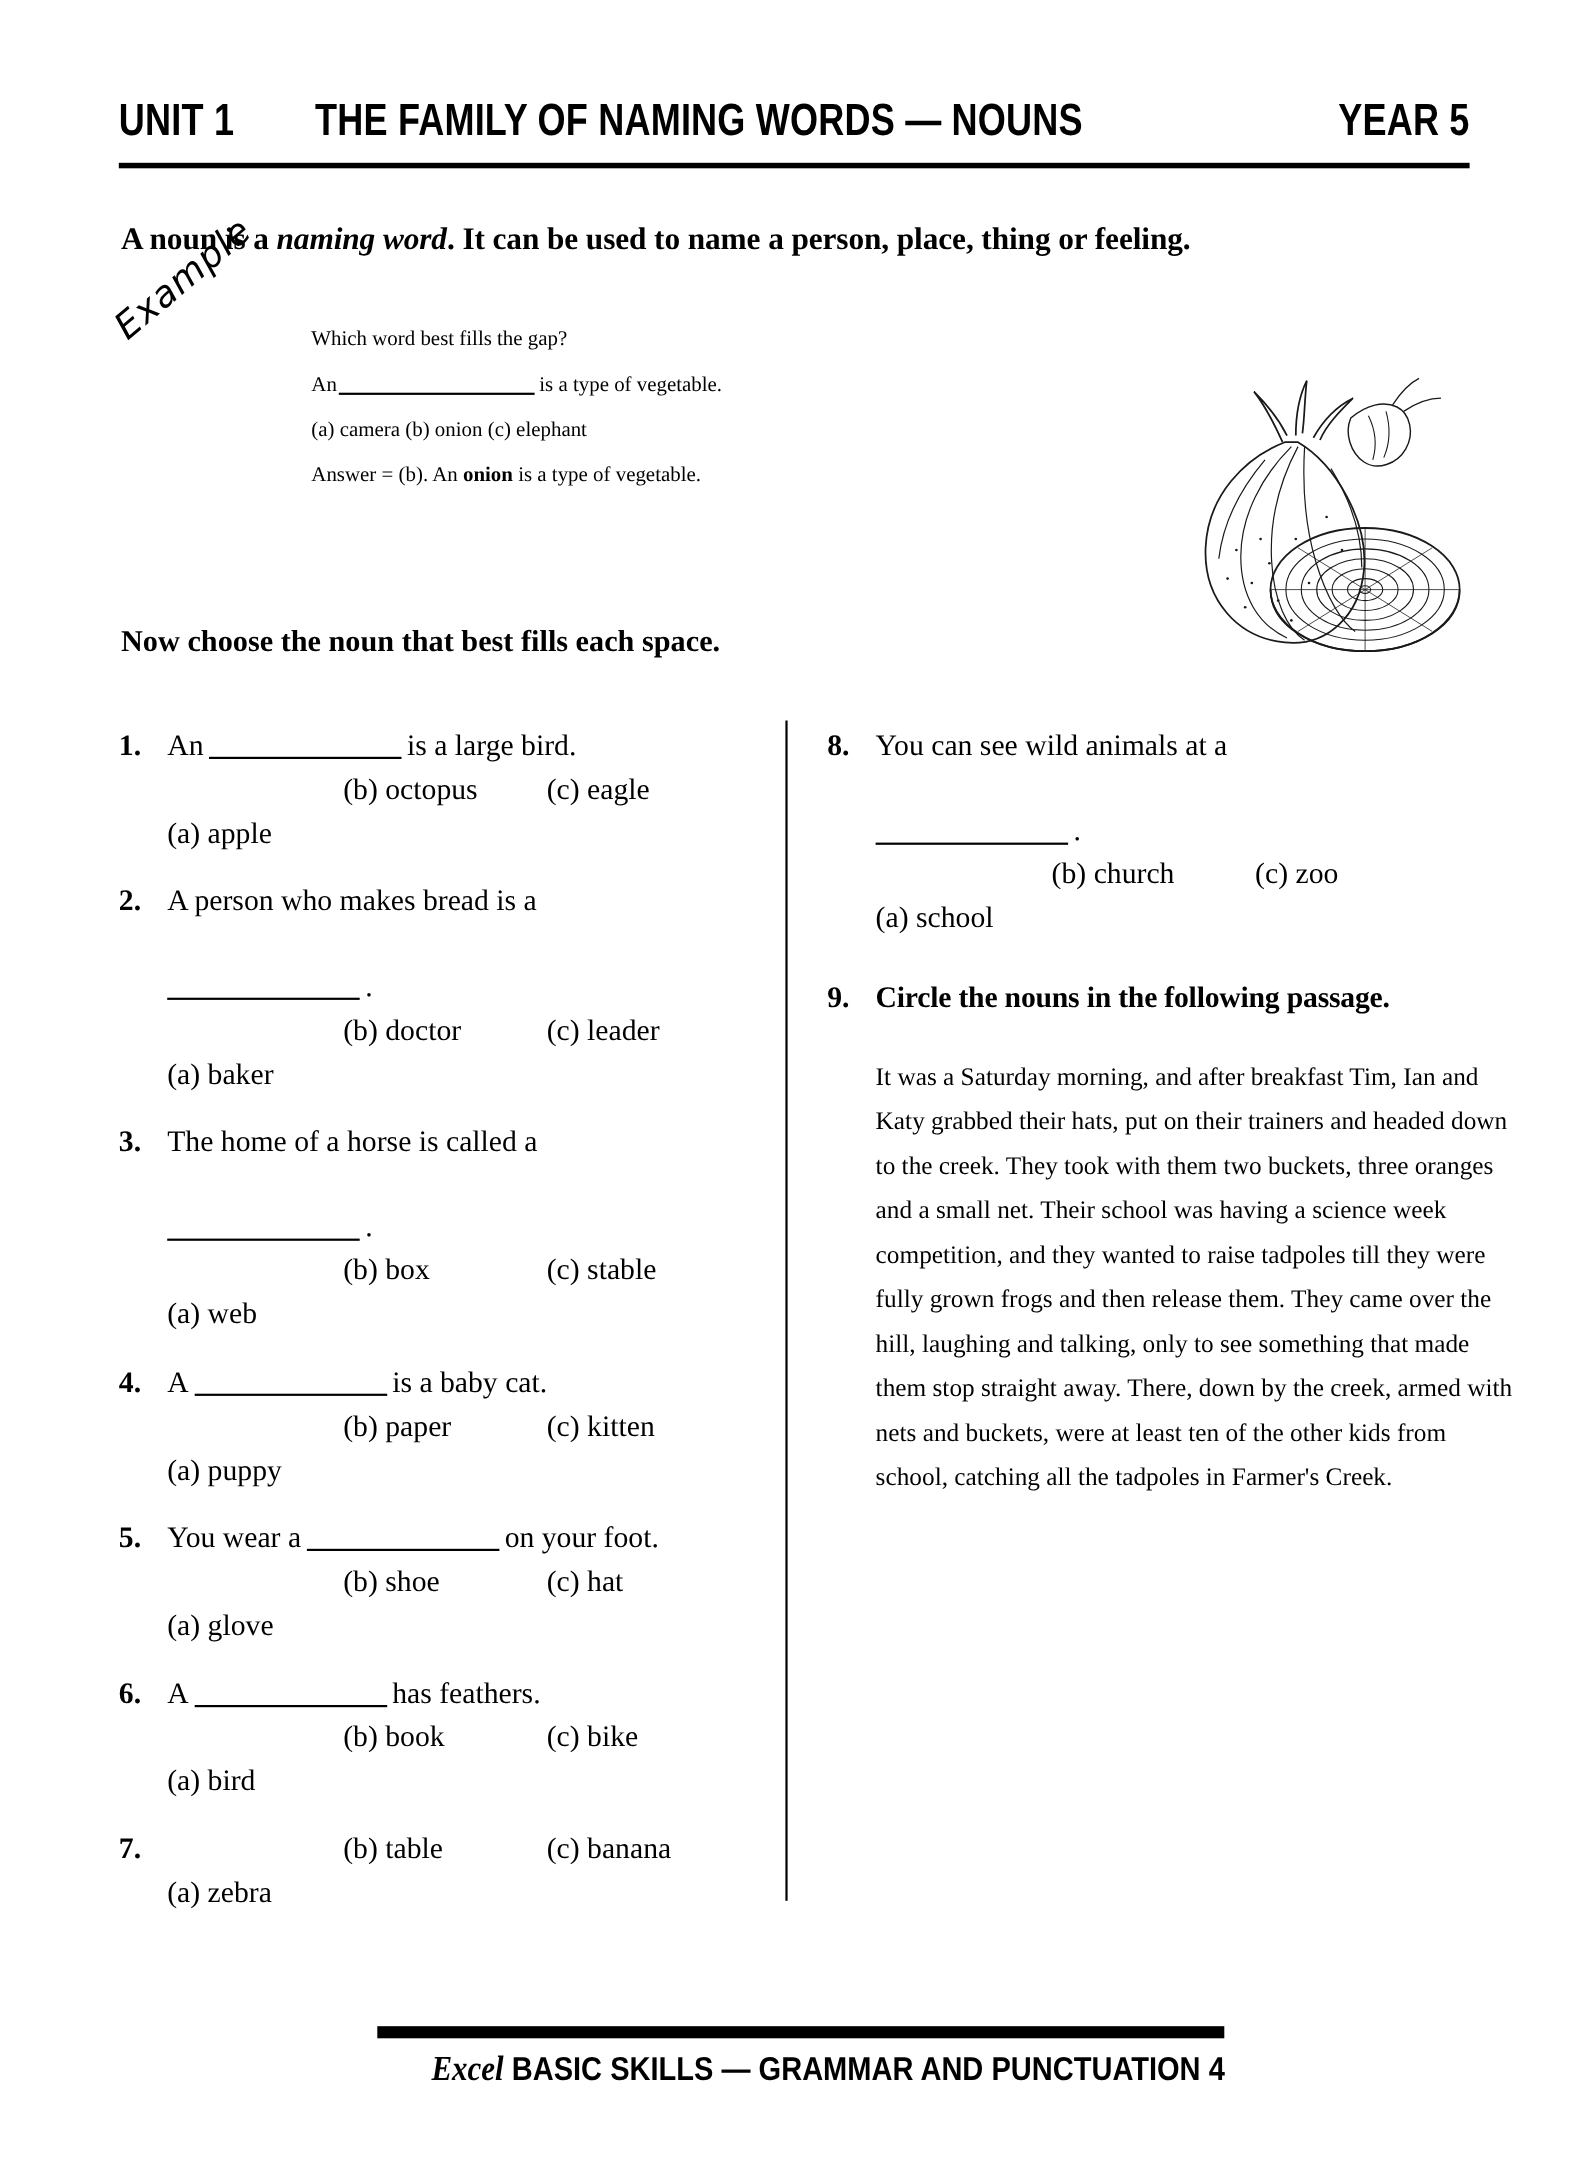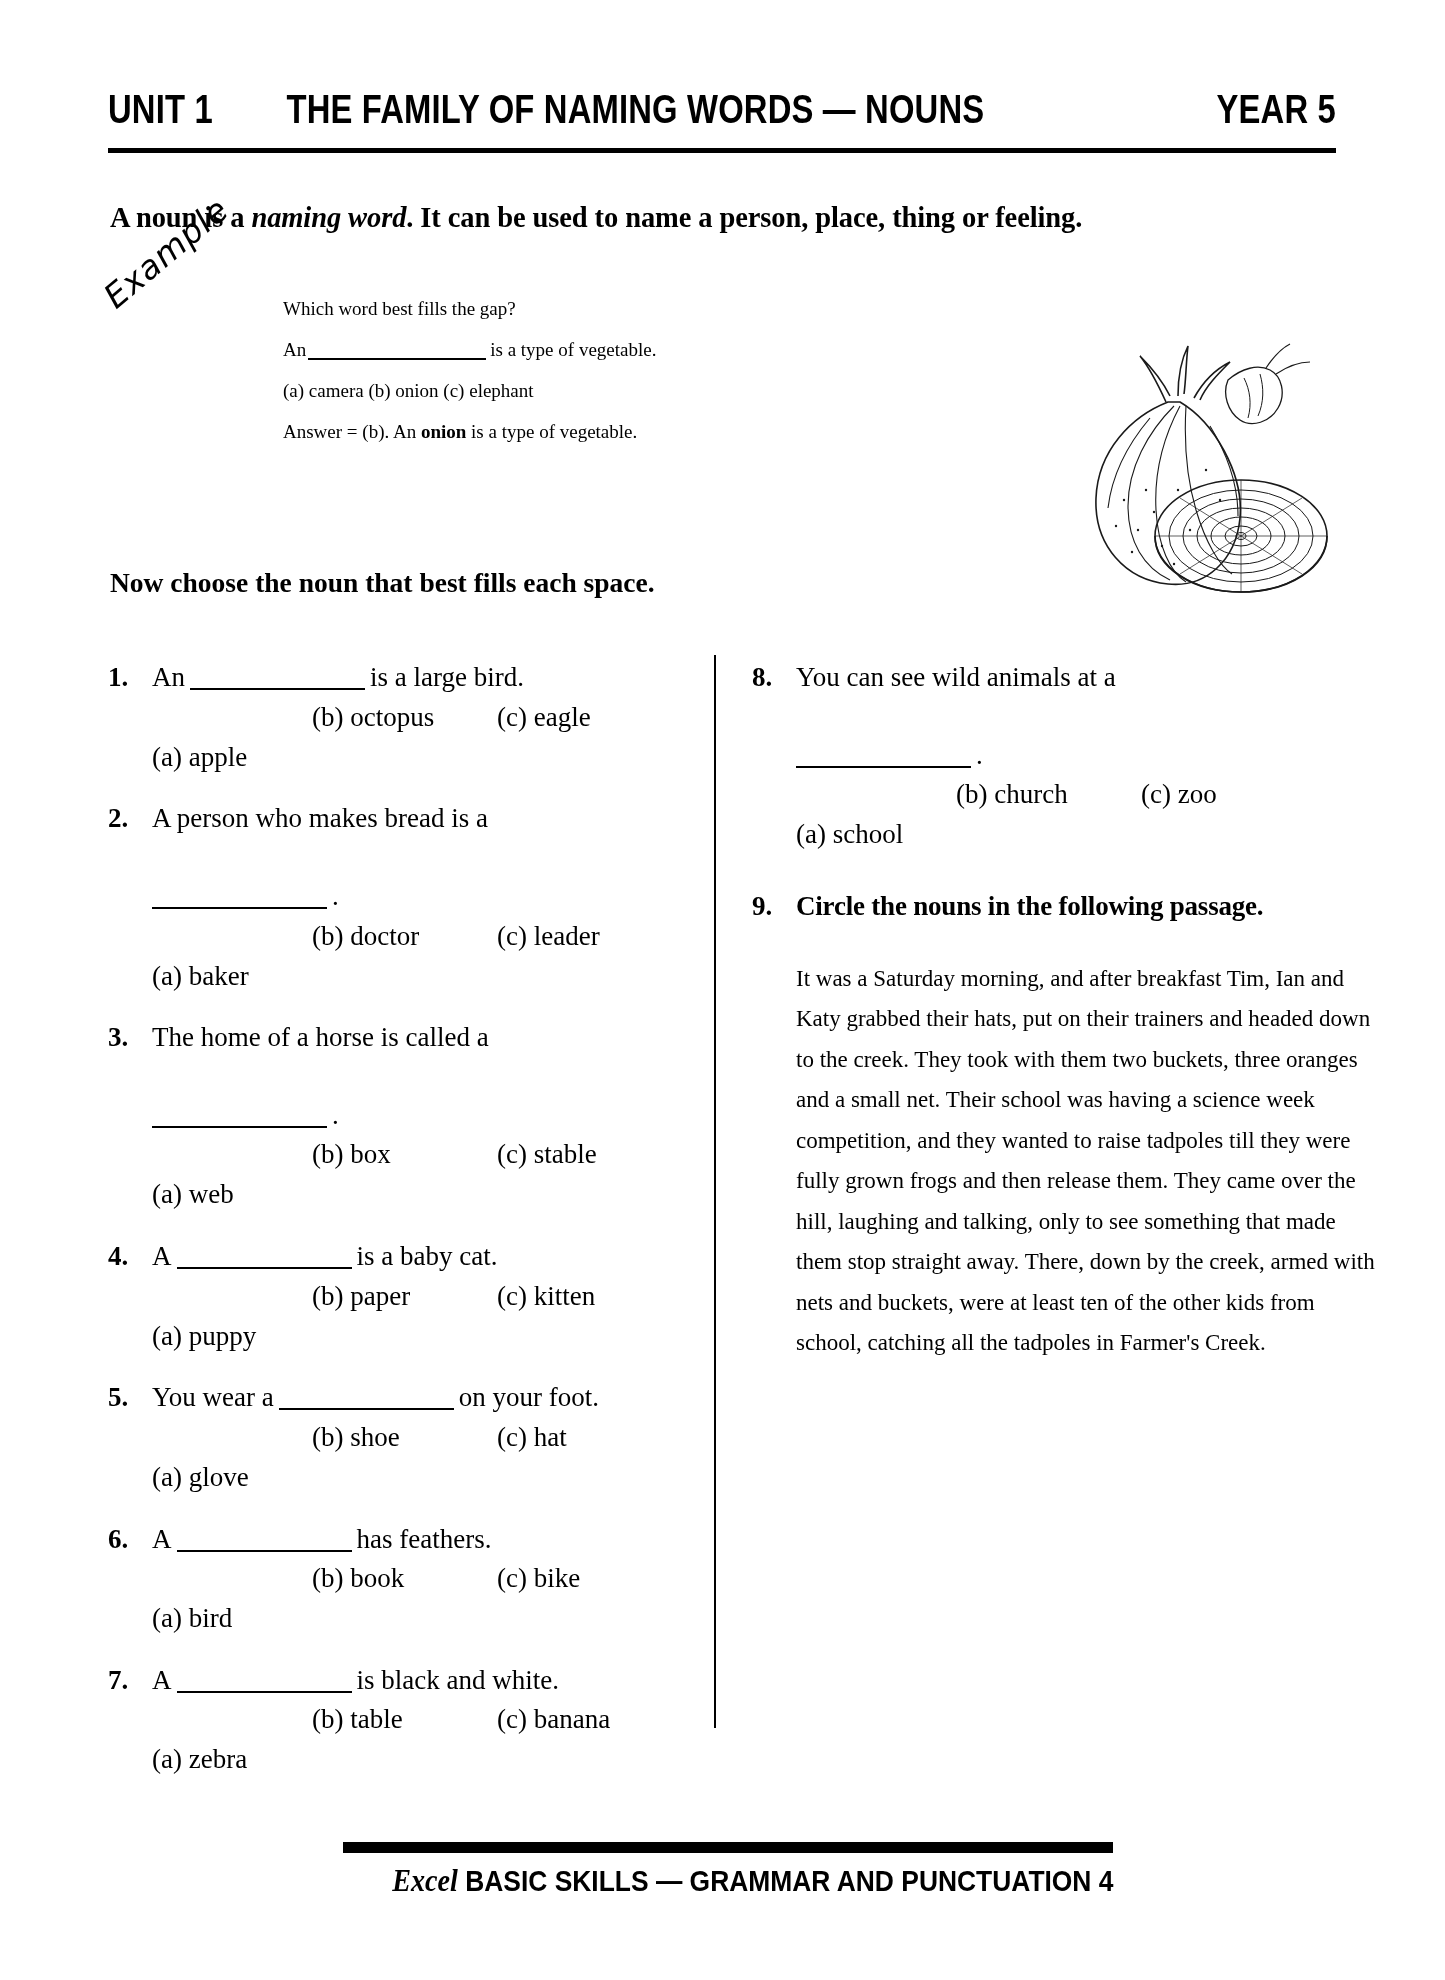--- a/index.html
+++ b/index.html
@@ -384,23 +384,20 @@
           <span class="opt-w1">(a) bird</span>
           <span class="opt-w2">(b) book</span>
           <span class="opt-w3">(c) bike</span>
         </div>
       </div>
     </div>
 
     <div class="q-item">
       <div class="q-num">7.</div>
       <div class="q-body">
-        <div class="q-stem">
-          <span>A</span><span class="blank"></span><span>is black and white.</span>
-        </div>
         <div class="q-opts">
           <span class="opt-w1">(a) zebra</span>
           <span class="opt-w2">(b) table</span>
           <span class="opt-w3">(c) banana</span>
         </div>
       </div>
     </div>
 
   </div>
 

